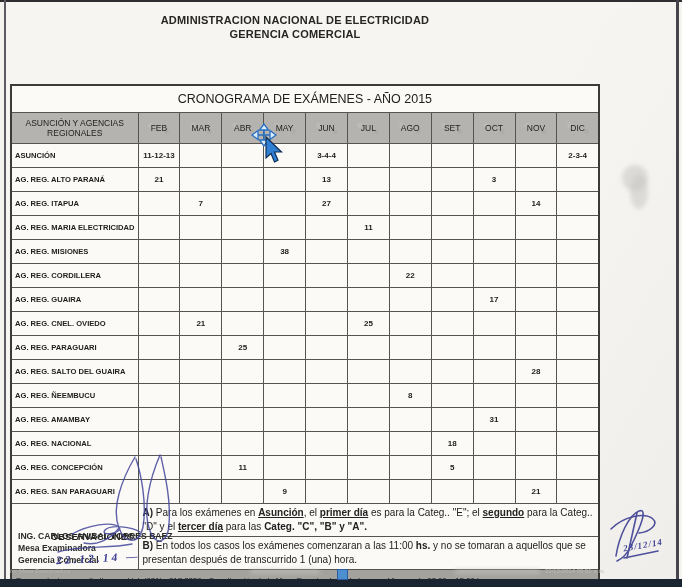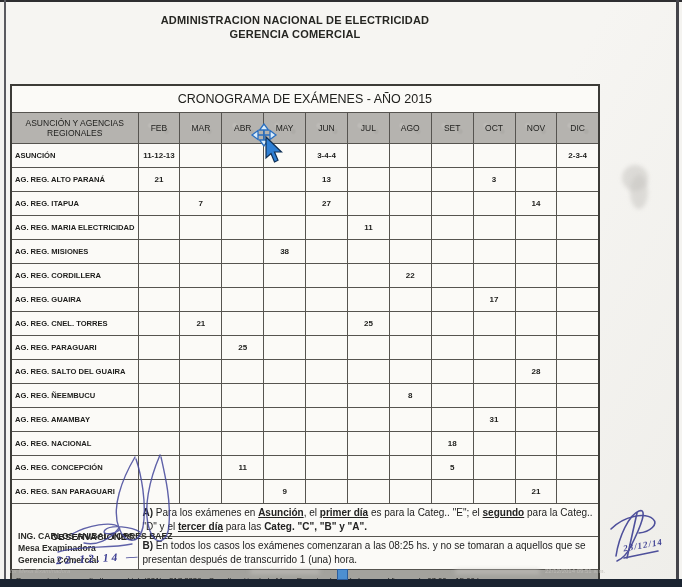--- a/index.html
+++ b/index.html
@@ -179,21 +179,21 @@
           <td class="val"></td>
           <td class="val"></td>
           <td class="val"></td>
           <td class="val"></td>
           <td class="val"></td>
           <td class="val">17</td>
           <td class="val"></td>
           <td class="val"></td>
         </tr>
         <tr>
-          <td class="region">AG. REG. CNEL. TORRES</td>
+          <td class="region">AG. REG. CNEL. OVIEDO</td>
           <td class="val"></td>
           <td class="val">21</td>
           <td class="val"></td>
           <td class="val"></td>
           <td class="val"></td>
           <td class="val">25</td>
           <td class="val"></td>
           <td class="val"></td>
           <td class="val"></td>
           <td class="val"></td>
@@ -295,21 +295,21 @@
           <td class="val"></td>
           <td class="val"></td>
           <td class="val">21</td>
           <td class="val"></td>
         </tr>
         <tr>
         <td class="obs-label" rowspan="2">OBSERVACIONES:</td>
         <td class="note" colspan="11"><span style="font-weight: bold;">A) </span><span>Para los exámenes en </span><span style="font-weight: bold; text-decoration: underline;">Asunción</span><span>, el </span><span style="font-weight: bold; text-decoration: underline;">primer día</span><span> es para la Categ.. "E"; el </span><span style="font-weight: bold; text-decoration: underline;">segundo</span><span> para la Categ.. "D" y el </span><span style="font-weight: bold; text-decoration: underline;">tercer día</span><span> para las </span><span style="font-weight: bold;">Categ. "C", "B" y "A".</span></td>
       </tr>
       <tr>
-        <td class="note" colspan="11"><span style="font-weight: bold;">B) </span><span>En todos los casos los exámenes comenzaran a las 08:25 </span><span style="font-weight: normal;">hs.</span><span> y no se tomaran a aquellos que se presentan después de transcurrido 1 (una) hora.</span></td>
+        <td class="note" colspan="11"><span style="font-weight: bold;">B) </span><span>En todos los casos los exámenes comenzaran a las 11:00 </span><span style="font-weight: bold;">hs.</span><span> y no se tomaran a aquellos que se presentan después de transcurrido 1 (una) hora.</span></td>
       </tr>
       <tr>
         <td class="phone" colspan="12"><span>Para cualquier consulta llamar al tel. </span><span style="text-decoration: underline;">(021) - 217 2239</span><span> - Coordinación de la Mesa Examinadora, de Lunes a Viernes de 07:00 a 15:00 hs.</span></td>
       </tr>
     </tbody>
   </table>
 
   <div class="sig-block">
     <div>ING. CARLOS ANIBAL TORRES BAEZ</div>
     <div>Mesa Examinadora</div>

